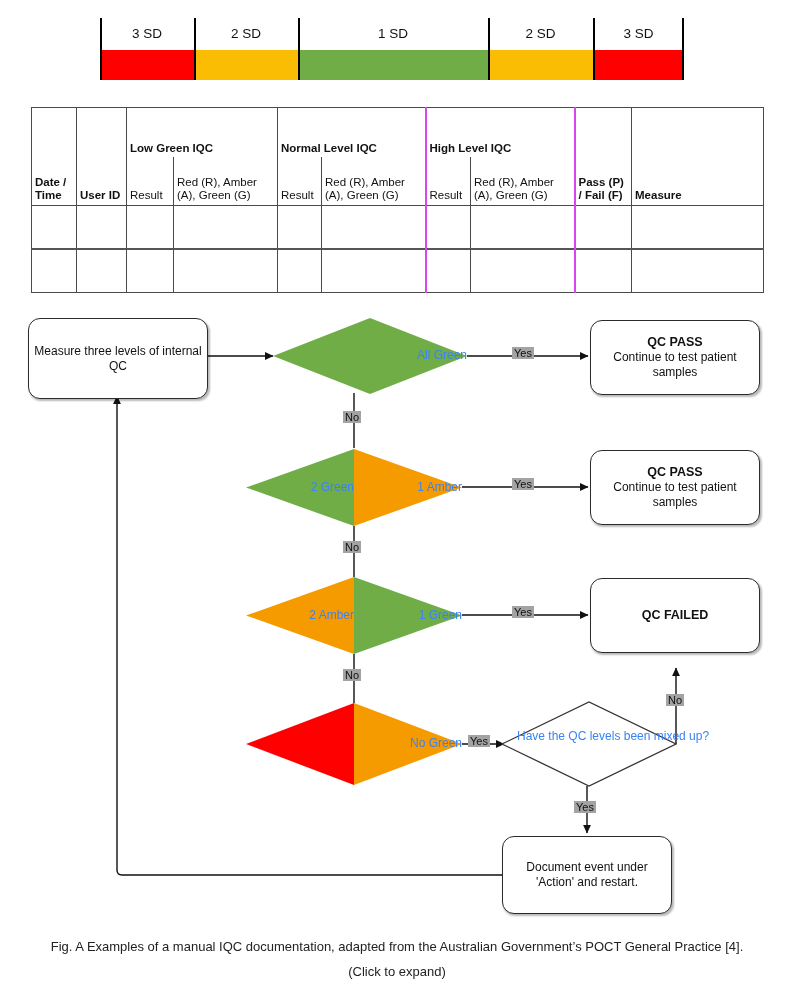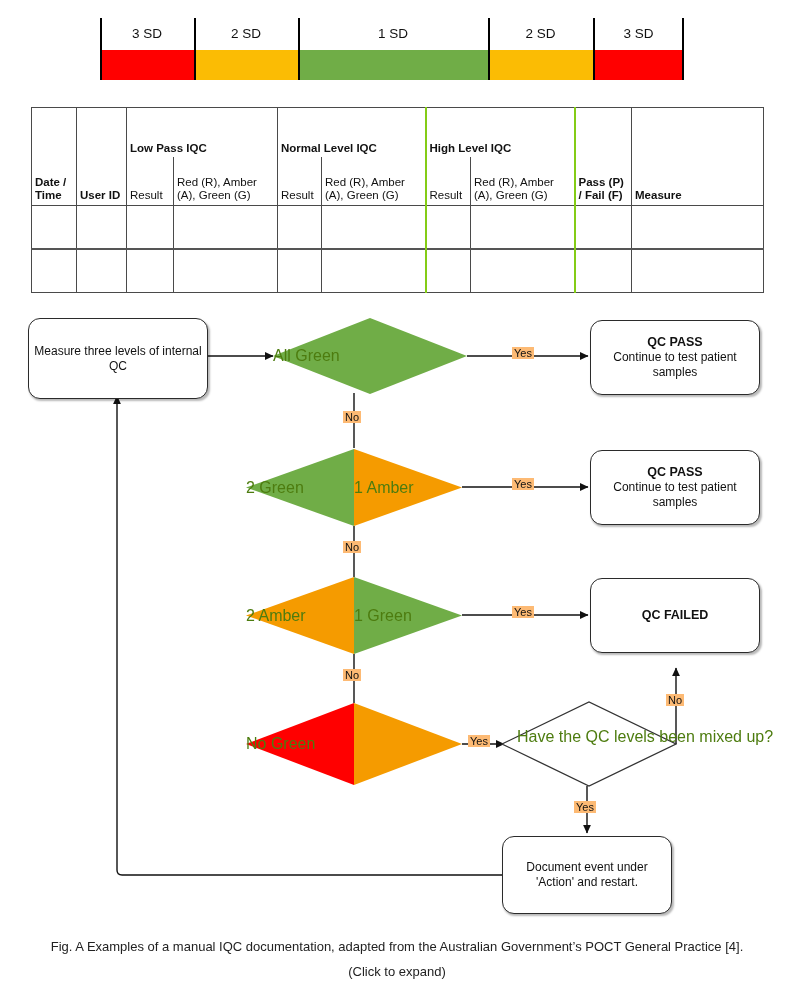--- a/index.html
+++ b/index.html
@@ -94,21 +94,21 @@
   }
   #iqc-table td.colhdr.light {
     font-weight: normal;
   }
   #iqc-table tr.empty-row td {
     height: 42px;
   }
   #iqc-table tr.empty-row.thicktop td {
     border-top: 2px solid #555;
   }
-  #iqc-table td.heavy-left { border-left: 2px solid #84cc16; }
+  #iqc-table td.heavy-left { border-left: 2px solid #d946ef; }
 
   
   #flow {
     position: absolute;
     left: 0;
     top: 0;
     width: 794px;
     height: 989px;
     pointer-events: none;
   }
@@ -134,30 +134,30 @@
     display: block;
     font-size: 12.5px;
   }
   .diamond-wrap {
     position: absolute;
   }
   .edgelabel {
     position: absolute;
     font-size: 11px;
     color: #111;
-    background: #fdba74;
+    background: #a3a3a3;
     padding: 0 2px;
     white-space: nowrap;
   }
   .plain-diamond-text {
     position: absolute;
-    font-size: 16px;
+    font-size: 12px;
     line-height: 15px;
-    text-align: left;
-    color: #4d7c0f;
+    text-align: right;
+    color: #3b82f6;
     white-space: nowrap;
   }
 
   
   #caption {
     position: absolute;
     left: 40px;
     top: 934px;
     width: 714px;
     text-align: center;
@@ -209,21 +209,21 @@
     <col style="width:104px">
     <col style="width:45px">
     <col style="width:104px">
     <col style="width:57px">
     <col style="width:132px">
   </colgroup>
   <tbody>
       <tr>
     <td class="blankhdr"></td>
     <td class="blankhdr"></td>
-    <td class="grouphdr" colspan="2">Low Pass IQC</td>
+    <td class="grouphdr" colspan="2">Low Green IQC</td>
     <td class="grouphdr" colspan="2">Normal Level IQC</td>
     <td class="grouphdr heavy-left" colspan="2">High Level IQC</td>
     <td class="blankhdr heavy-left"></td>
     <td class="blankhdr"></td>
   </tr>
   <tr>
     <td class="colhdr">Date / Time</td>
     <td class="colhdr">User ID</td>
     <td class="colhdr light">Result</td>
     <td class="colhdr light">Red (R), Amber (A), Green (G)</td>

